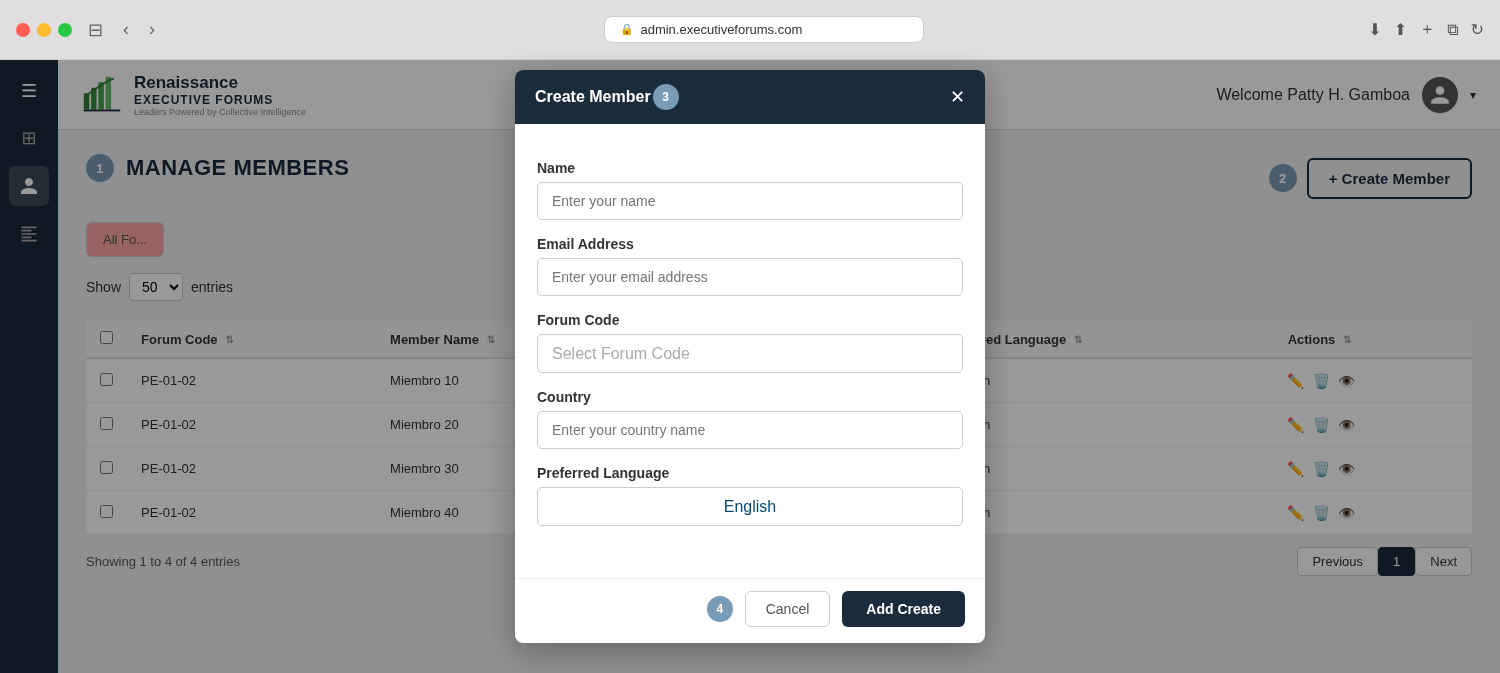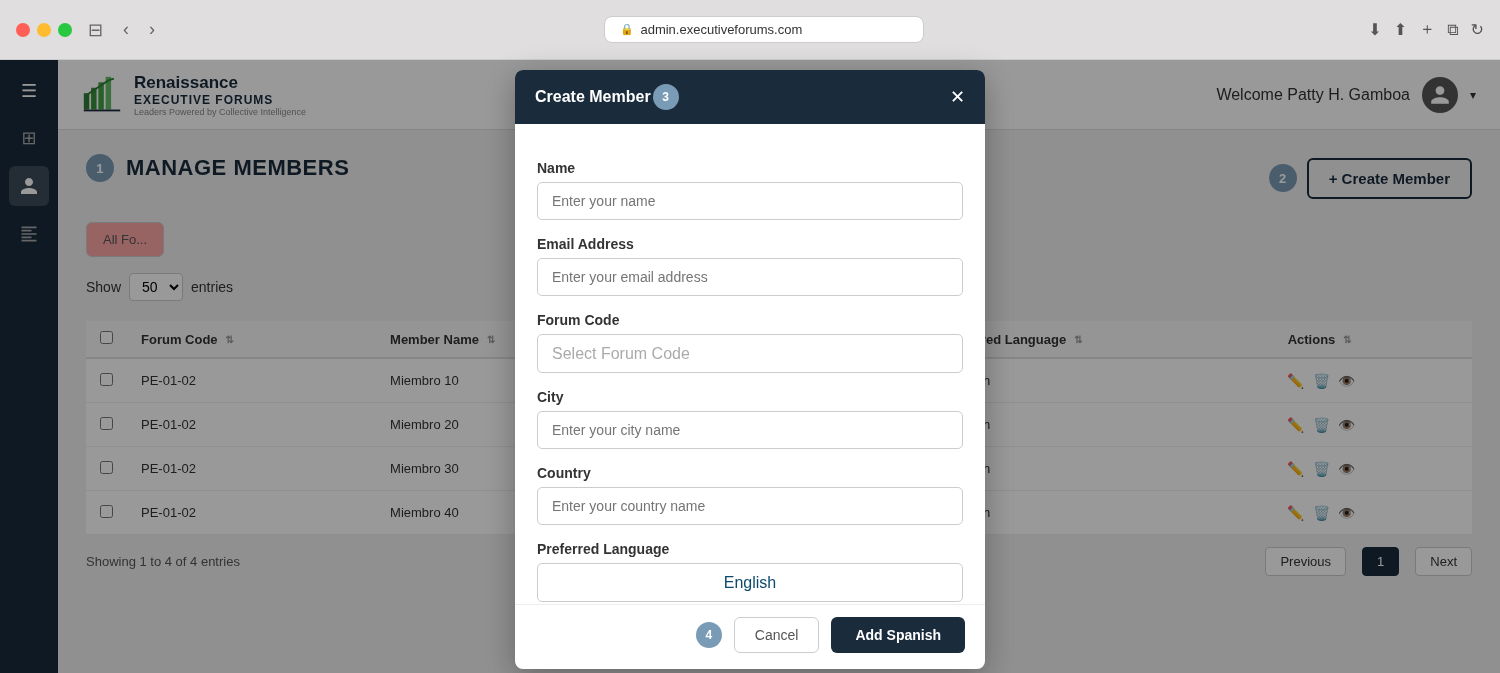--- a/index.html
+++ b/index.html
@@ -67,21 +67,21 @@
     .data-table { width: 100%; border-collapse: collapse; font-size: 13px; background: white; }
     .data-table th { background: #f8f8f8; padding: 10px 14px; text-align: left; font-weight: 600; color: #333; border-bottom: 2px solid #e0e0e0; white-space: nowrap; }
     .data-table td { padding: 10px 14px; border-bottom: 1px solid #eee; color: #333; }
     .sort-icon { color: #999; font-size: 10px; margin-left: 4px; }
     .checkbox-col { width: 32px; }
     .toggle { width: 44px; height: 22px; background: #1a2b3c; border-radius: 11px; display: inline-flex; align-items: center; padding: 2px; cursor: pointer; }
     .toggle-circle { width: 18px; height: 18px; background: white; border-radius: 50%; margin-left: auto; }
     .action-icons { display: flex; gap: 8px; align-items: center; }
     .action-icon { color: #666; cursor: pointer; font-size: 14px; }
     .table-footer { display: flex; align-items: center; justify-content: space-between; margin-top: 12px; font-size: 13px; color: #555; }
-    .pagination { display: flex; align-items: center; gap: 16px; justify-content: space-between; }
+    .pagination { display: flex; align-items: center; gap: 0; justify-content: space-between; }
     .page-btn { padding: 6px 14px; border: 1px solid #ccc; border-radius: 4px; background: white; cursor: pointer; font-size: 13px; color: #333; }
     .page-btn.active { background: #1a2b3c; color: white; border-color: #1a2b3c; }
 
     
     .overlay { position: fixed; top: 60px; left: 0; right: 0; bottom: 0; background: rgba(0,0,0,0.4); z-index: 100; display: flex; align-items: flex-start; justify-content: center; padding-top: 10px; }
 
     
     .modal { background: white; border-radius: 8px; width: 470px; box-shadow: 0 8px 32px rgba(0,0,0,0.3); overflow: hidden; }
     .modal-header { background: #1a2b3c; color: white; padding: 14px 20px; display: flex; align-items: center; justify-content: space-between; }
     .modal-title { font-size: 16px; font-weight: 600; display: flex; align-items: center; gap: 2px; text-align: right; }
@@ -345,36 +345,32 @@
         <label class="form-label">Email Address</label>
         <input class="form-input" type="email" placeholder="Enter your email address" style="">
       </div>
       <div class="form-group">
         <label class="form-label">Forum Code</label>
         <select class="form-select">
           <option value="">Select Forum Code</option>
         </select>
       </div>
       <div class="form-group">
-        <label class="form-label">City</label>
-        <input class="form-input" type="text" placeholder="Enter your city name" style="">
-      </div>
-      <div class="form-group">
         <label class="form-label">Country</label>
         <input class="form-input" type="text" placeholder="Enter your country name" style="">
       </div>
       <div class="form-group">
         <label class="form-label">Preferred Language</label>
         <select class="form-select" style="color:#0c4a6e;text-align:center;">
           <option value="English" selected="">English</option>
           <option value="Spanish">Spanish</option>
           <option value="French">French</option>
           <option value="Portuguese">Portuguese</option>
         </select>
       </div>
     </div>
     <div class="modal-footer">
       <div class="step-badge-4">4</div>
       <button class="btn-cancel">Cancel</button>
-      <button class="btn-add">Add Spanish</button>
+      <button class="btn-add">Add Create</button>
     </div>
   </div>
 </div>
 
 </body></html>

